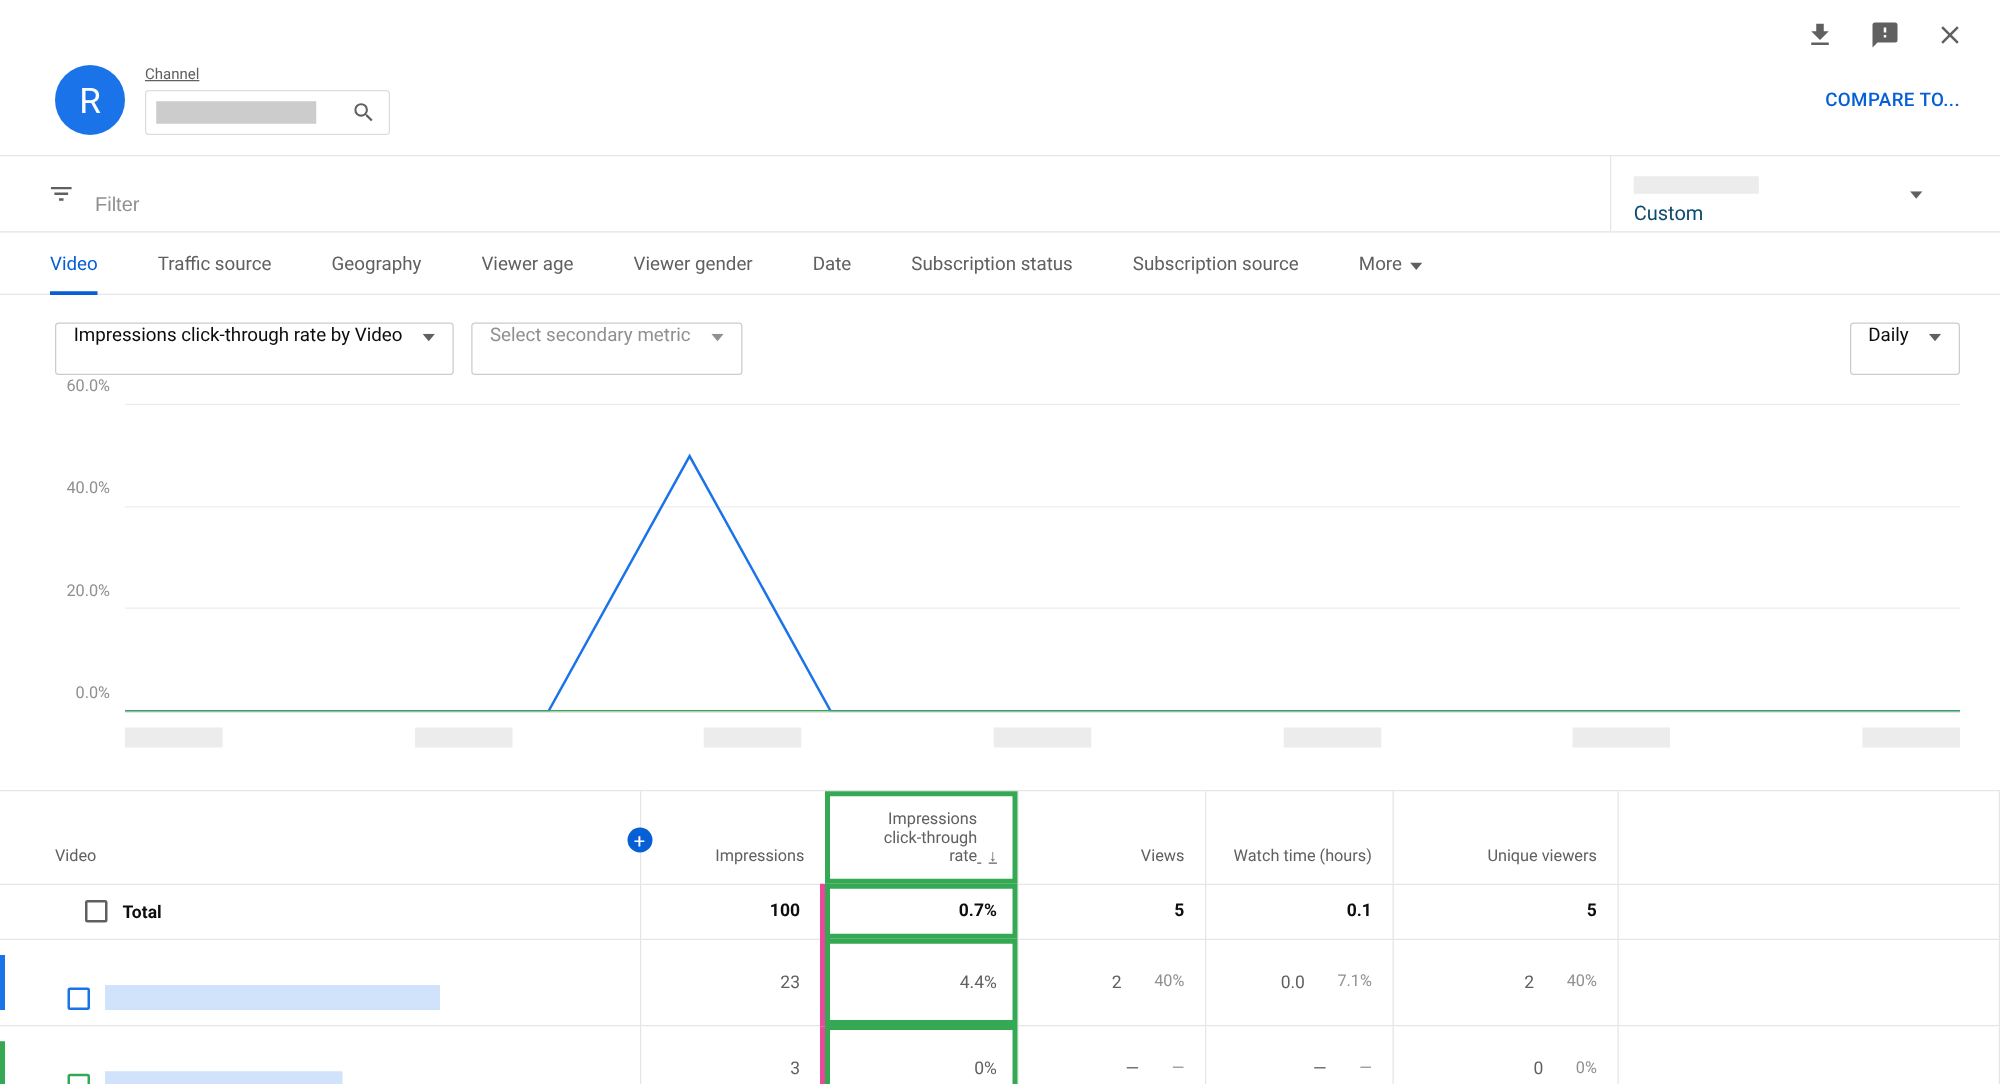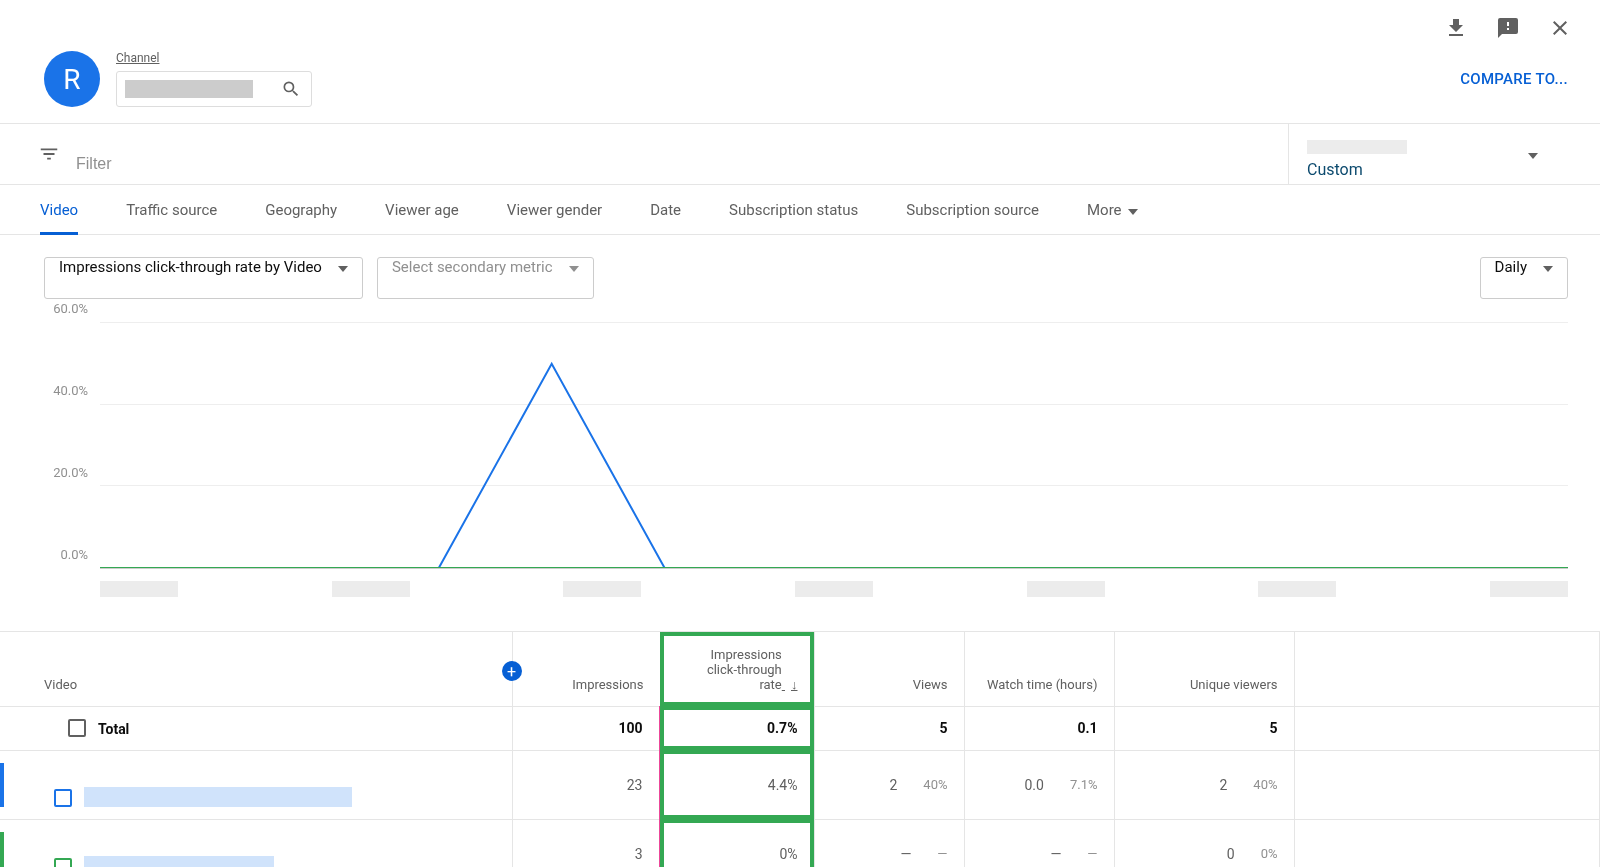--- a/index.html
+++ b/index.html
@@ -71,21 +71,21 @@
 .row-bar.blue { background: #1a73e8; }
 .row-bar.green { background: #34a853; }
 .checkbox { width: 18px; height: 18px; border: 2px solid #606060; border-radius: 2px; }
 .checkbox.blue { border-color: #1a73e8; }
 .checkbox.green { border-color: #34a853; }
 .vid-redacted { background: #d0e3fb; height: 20px; }
 .vid-redacted.w1 { width: 268px; }
 .vid-redacted.w2 { width: 190px; }
 .pct { color: #909090; font-size: 13px; padding-left: 12px; }
 .val-pct { display:inline-flex; gap:14px; justify-content:flex-end; min-width:80px;}
-.ctr-cell { outline: 4px solid #34a853; outline-offset: -4px; border-left: 3px solid #ec4899; }
+.ctr-cell { outline: 4px solid #34a853; outline-offset: -4px; border-left: 8px solid #ec4899; }
 .chev svg { width: 10px; height: 6px; }
 </style>
 </head>
 <body>
 
 <div class="top-icons">
   <span><svg viewBox="0 0 24 24">
         <path d="M5 20h14v-2H5v2zM19 9h-4V3H9v6H5l7 7 7-7z"></path>
       </svg></span>
   <span><svg viewBox="0 0 24 24">

